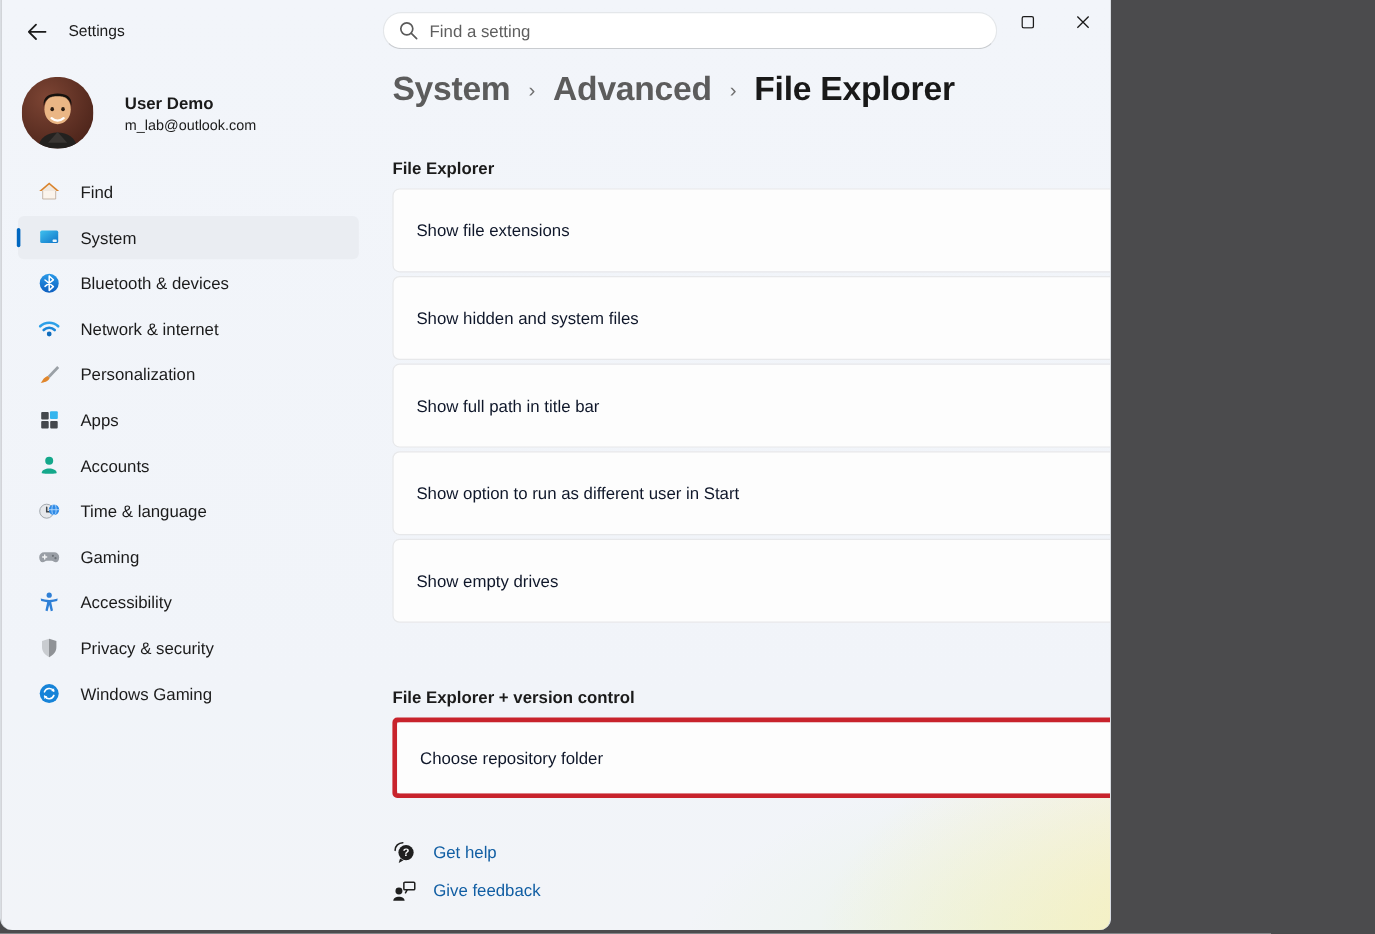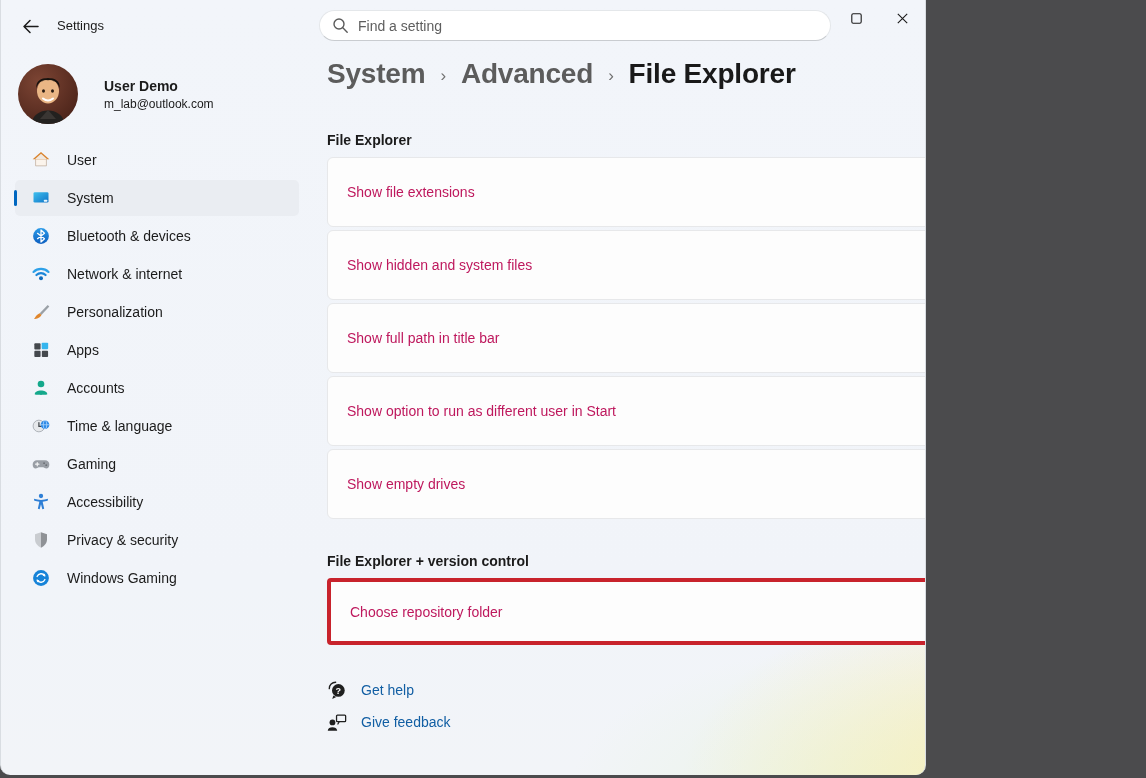--- a/index.html
+++ b/index.html
@@ -50,25 +50,25 @@
 
   
   .main { position:absolute; left:326px; top:52px; width:795px; }
   .breadcrumb { margin-top:6px; display:flex; align-items:center;
     font-size:28px; font-weight:600; color:#5c5c5c; letter-spacing:-0.2px; }
   .breadcrumb .sep { font-size:17px; font-weight:400; color:#707070; margin:4px 15px 0 15px; }
   .breadcrumb .current { color:#191919; }
 
   .section-title { font-size:14px; font-weight:700; color:#1b1b1b; }
   .sec1-title { margin-top:42px; margin-bottom:9px; }
-  .sec2-title { margin-top:34px; margin-bottom:9px; }
+  .sec2-title { margin-top:54px; margin-bottom:9px; }
 
   .card { background:#fdfdfd; border:1px solid #e7e8ea; border-radius:6px;
     height:70px; display:flex; align-items:center; padding:0 18px 0 19px; margin-bottom:3px; }
-  .card-label { flex:1; font-size:14px; color:#be185d; }
+  .card-label { flex:1; font-size:14px; color:#0f172a; }
   .state-text { font-size:14px; color:#1b1b1b; margin-right:13px; }
 
   .toggle { position:relative; width:40px; height:20px; border-radius:10px; cursor:pointer; flex:0 0 auto; }
   .toggle.on { background:var(--accent); }
   .toggle.on .knob { position:absolute; right:4px; top:4px; width:12px; height:12px; border-radius:50%; background:#fff; }
   .toggle.off { background:#f7f7f7; border:1px solid #8a8a8a; }
   .toggle.off .knob { position:absolute; left:3px; top:3px; width:12px; height:12px; border-radius:50%; background:#5d5d5d; }
 
   .annotation-box { border:4px solid var(--annotation); border-radius:4px; margin-bottom:0; }
   .annotation-box .card { border:none; border-radius:2px; margin-bottom:0; height:59px; }
@@ -149,21 +149,21 @@
 
     <div class="nav">
       <div class="nav-item">
         <span class="nav-icon">
             <svg width="20" height="20" viewBox="0 0 24 24">
               <path d="M5.5 10.5 h13 v8.5 h-13 z" fill="#fbf4ec" stroke="#b9a593" stroke-width="0.8"></path>
               <path d="M12 2.5 L22 11 H2 Z" fill="#d9822b"></path>
               <path d="M12 4.5 L19.5 11 H4.5 Z" fill="#f0e8df"></path>
             </svg>
           </span>
-        <span class="nav-label">User</span>
+        <span class="nav-label">Find</span>
       </div>
       <div class="nav-item selected">
         <span class="nav-icon">
             <svg width="20" height="20" viewBox="0 0 24 24">
               <defs>
                 <linearGradient id="sysg" x1="0" y1="0" x2="1" y2="1">
                   <stop offset="0%" stop-color="#3fc0ee"></stop>
                   <stop offset="100%" stop-color="#0f74c8"></stop>
                 </linearGradient>
               </defs>

